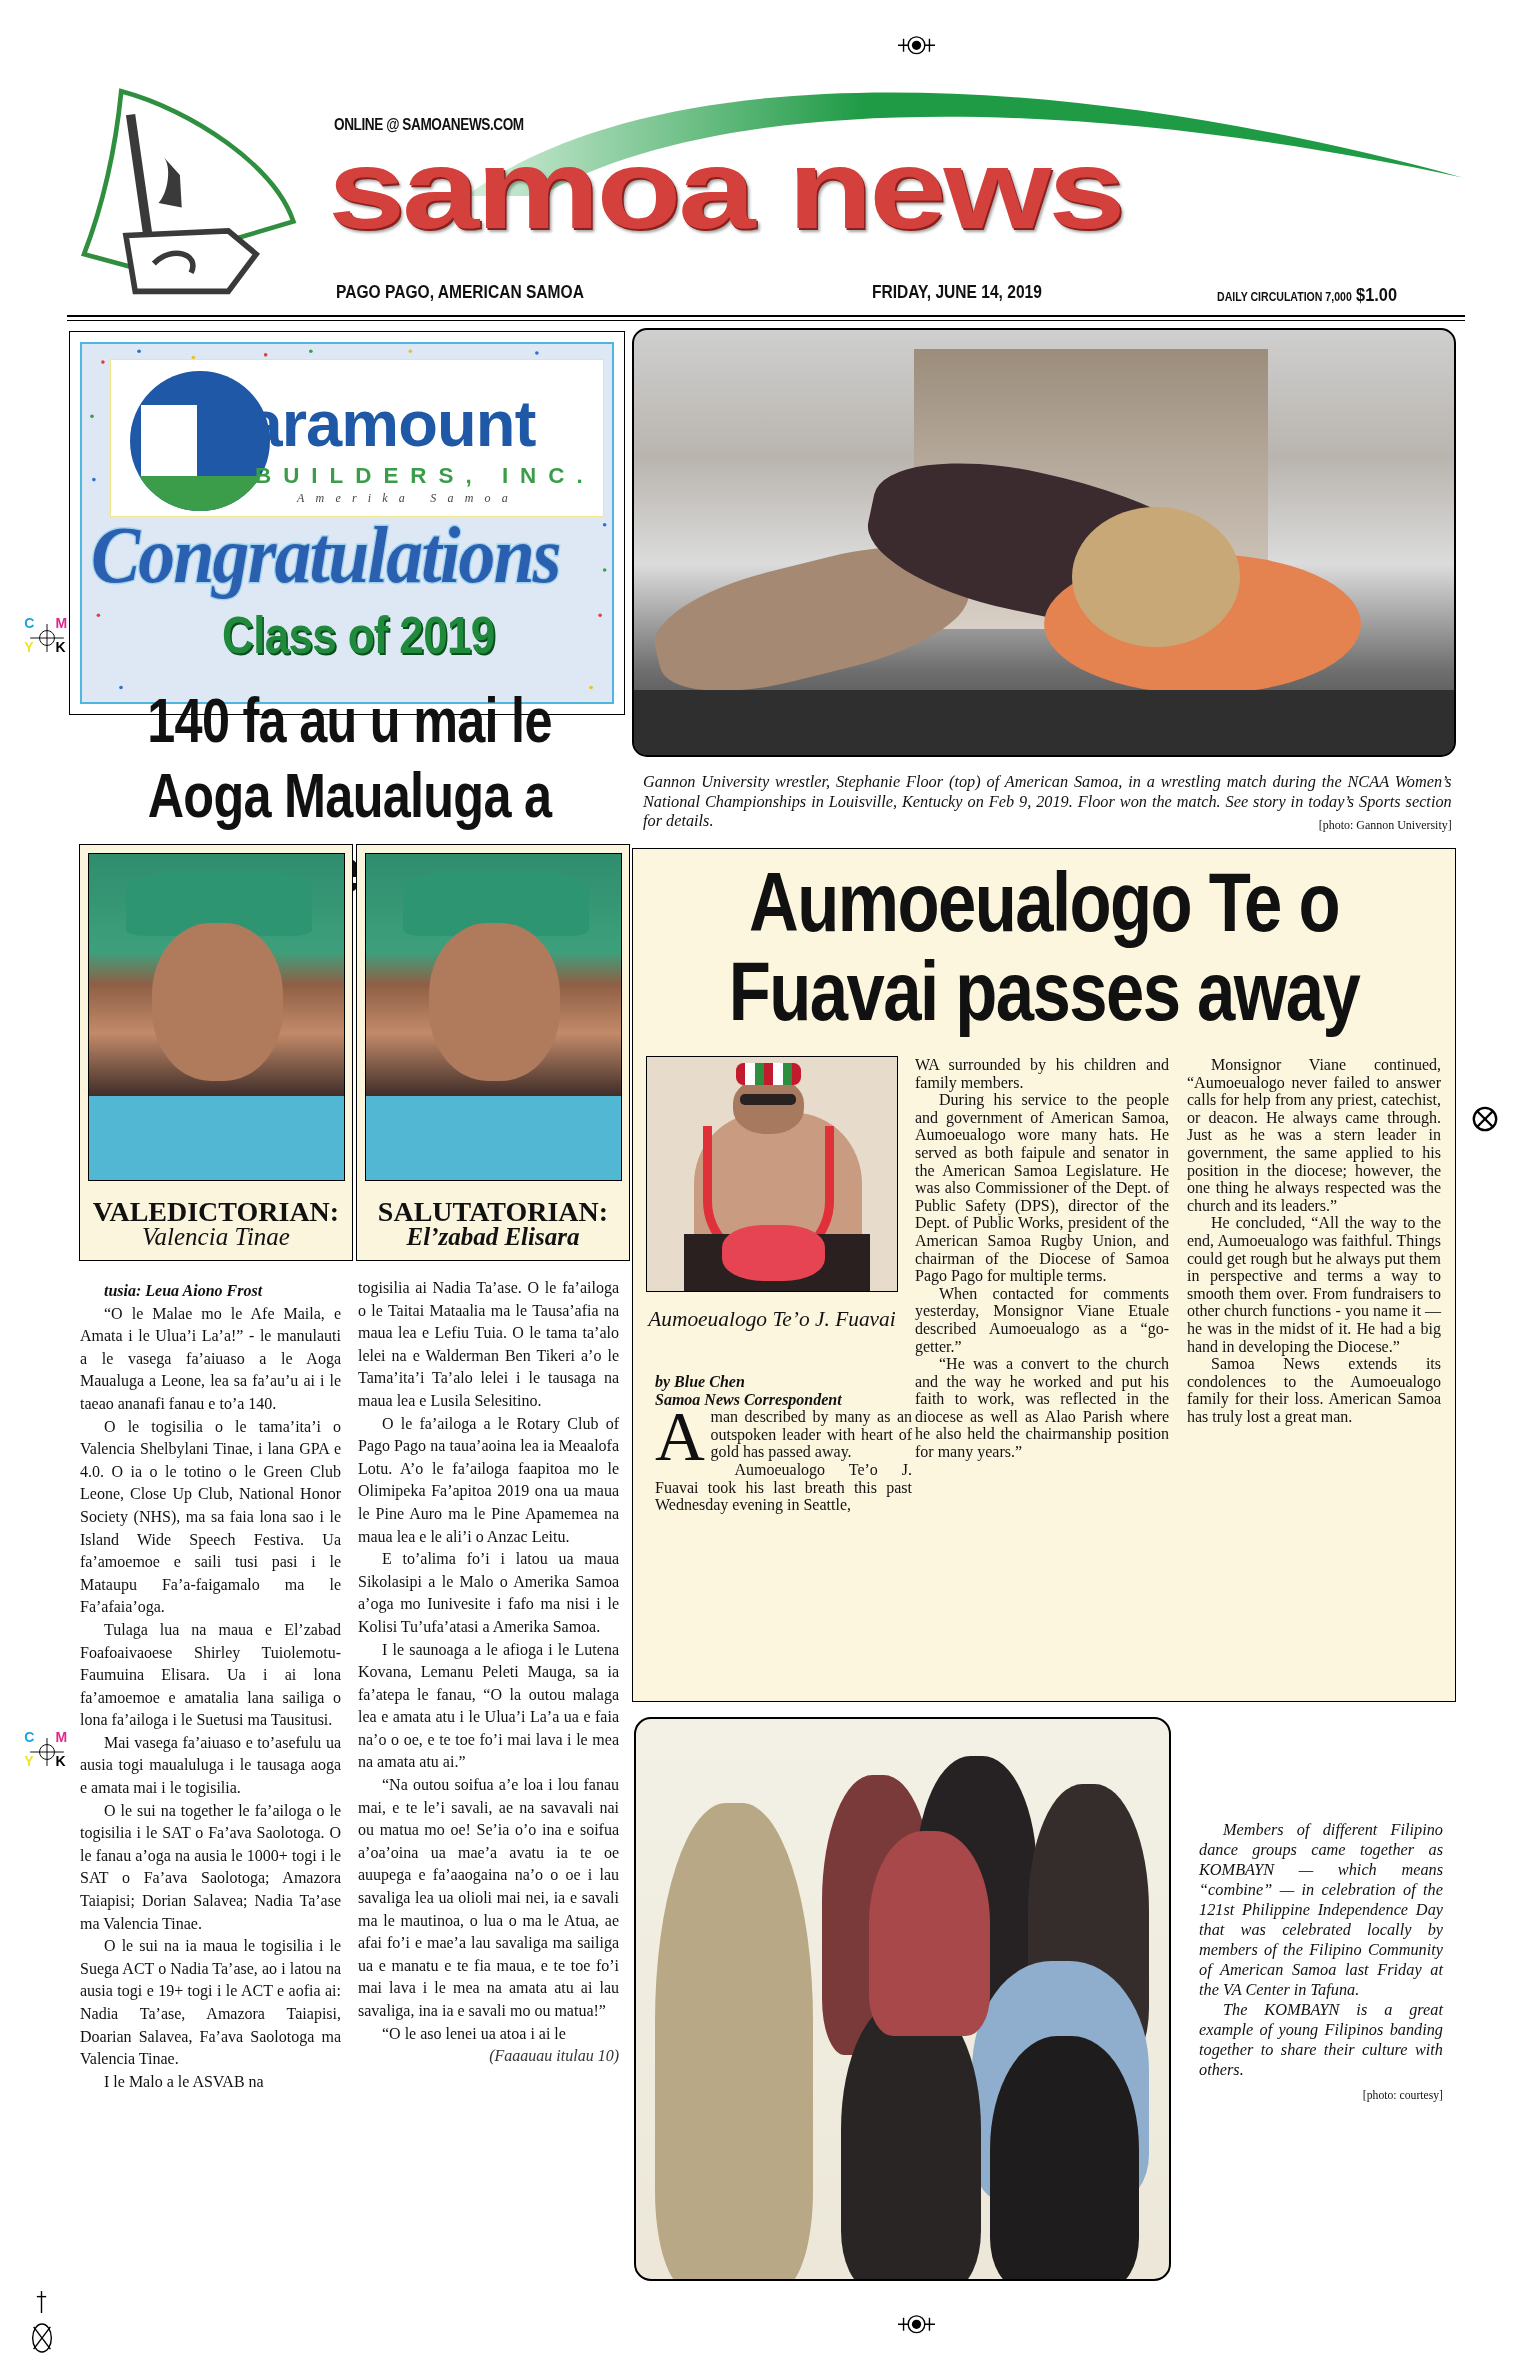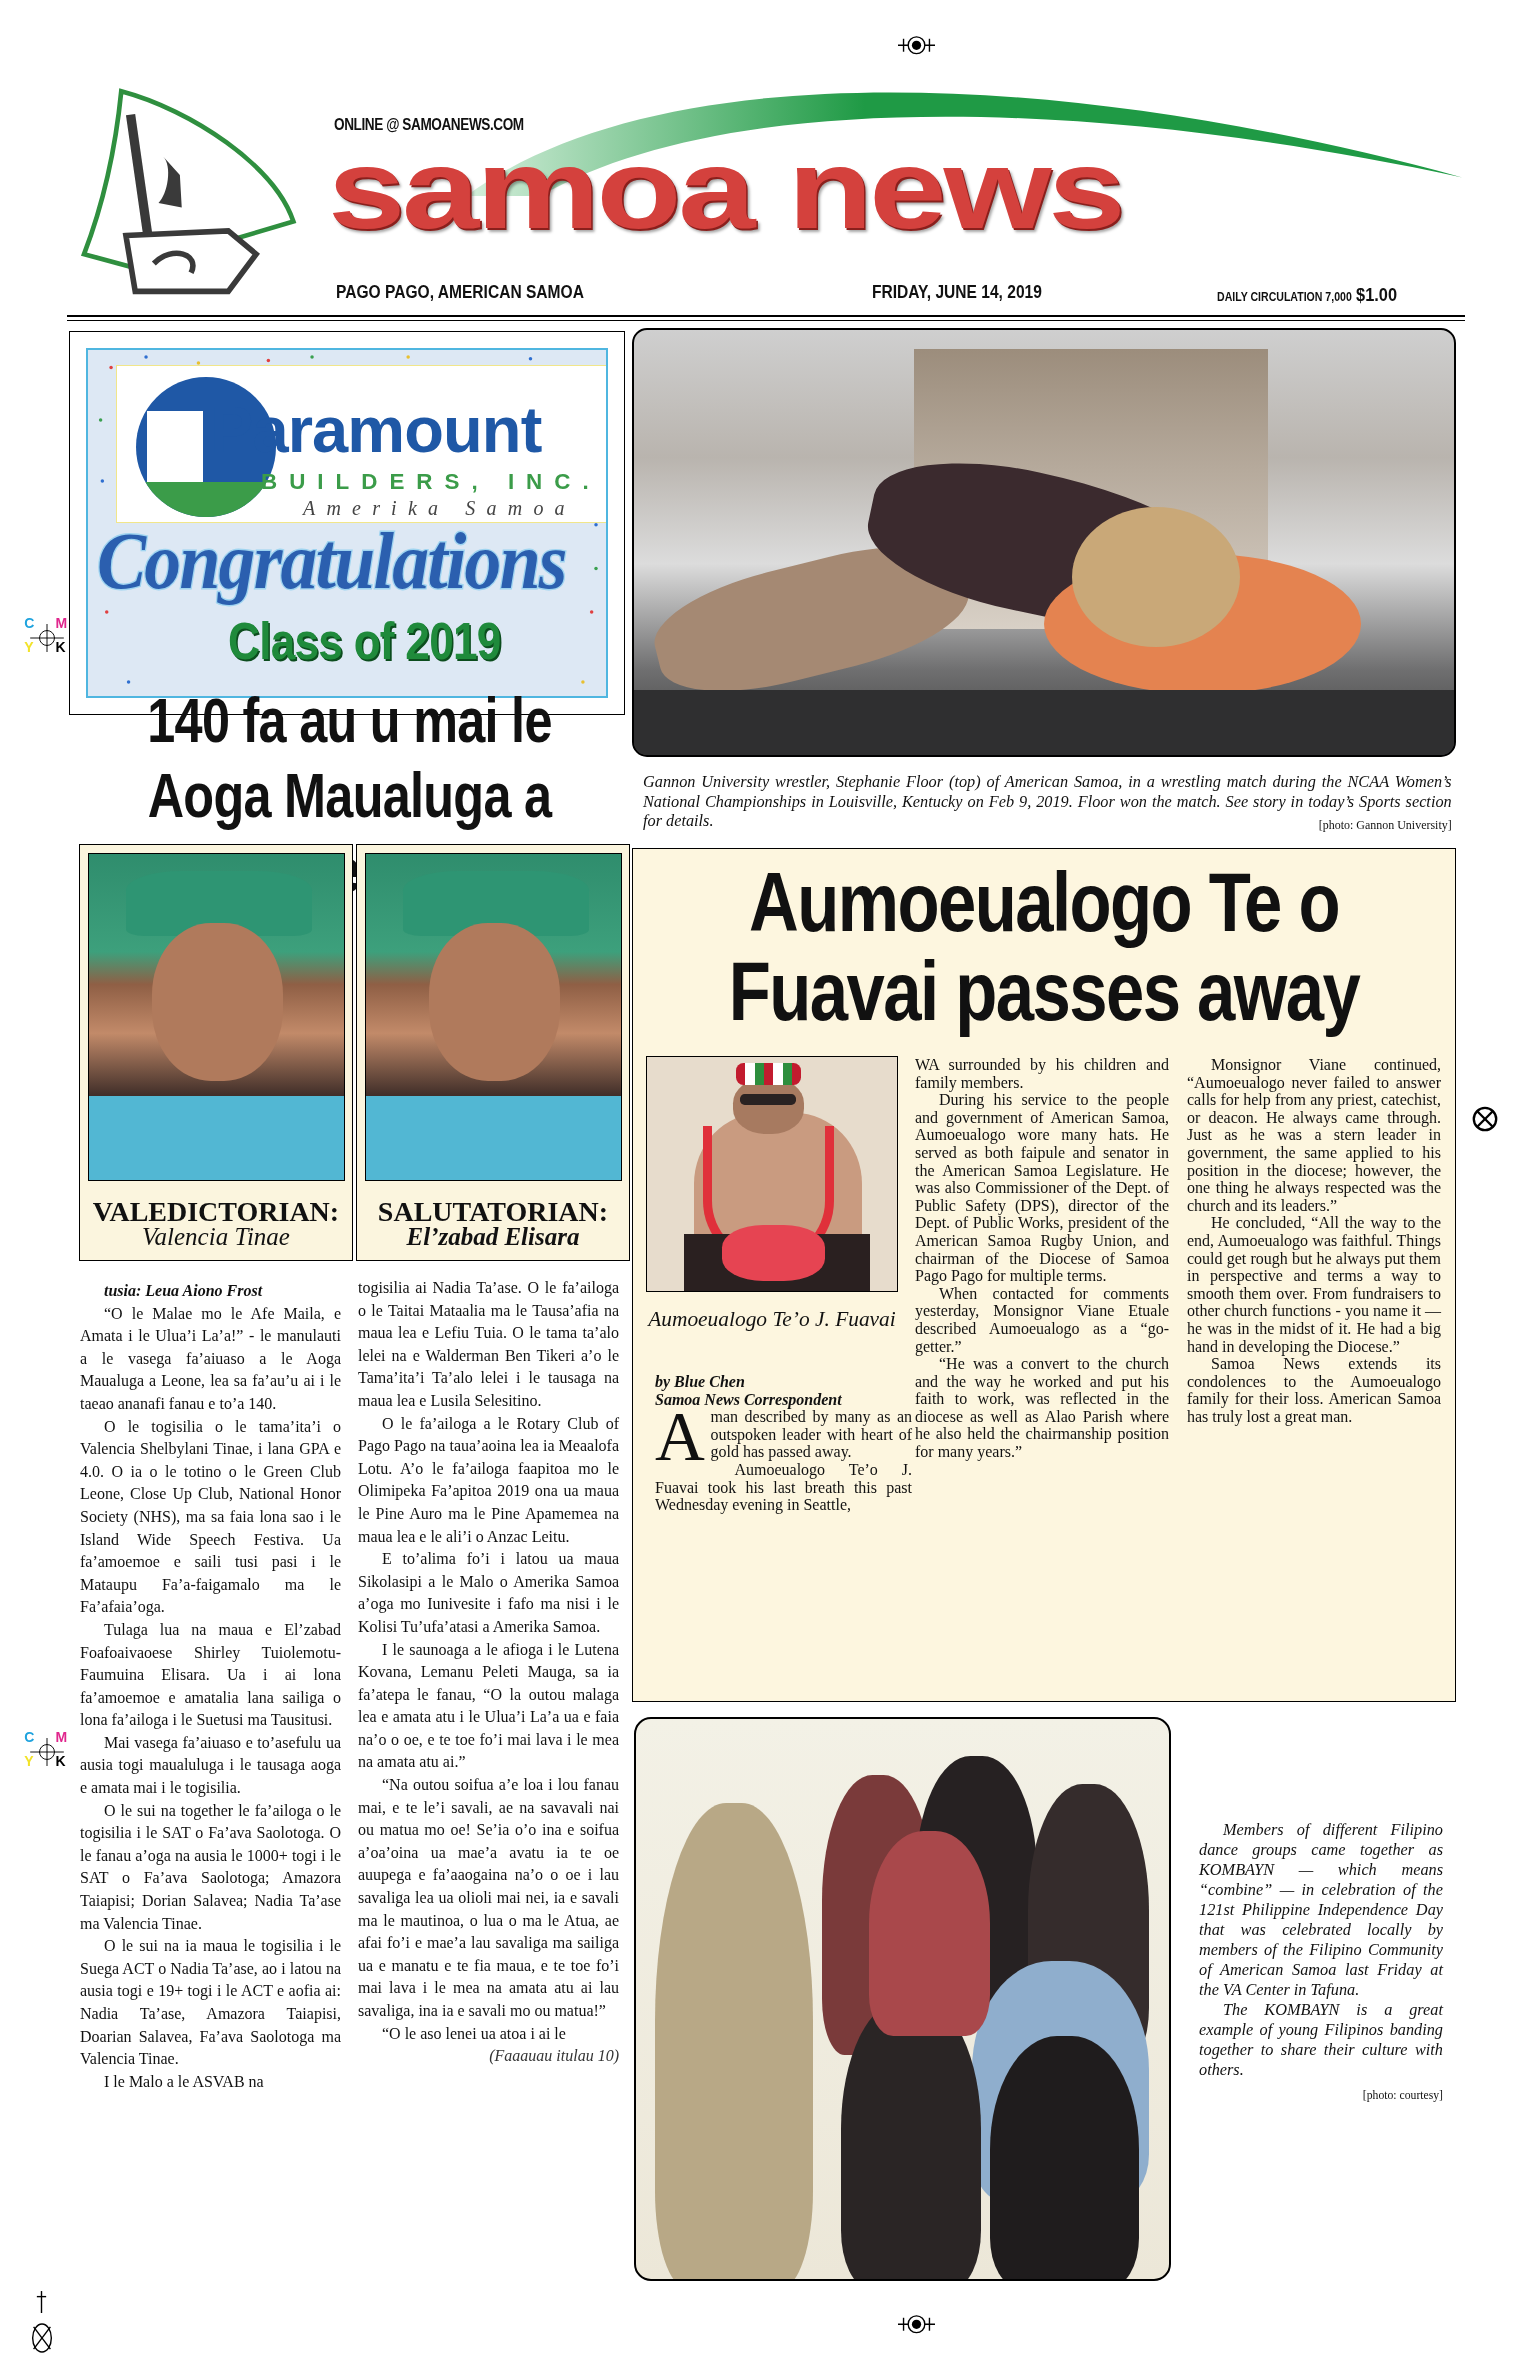--- a/index.html
+++ b/index.html
@@ -20,30 +20,30 @@
   .online { left: 334px; top: 116px; font-family: "Liberation Sans", sans-serif; font-weight: bold; font-size: 16px; letter-spacing: -0.5px; transform: scaleX(0.85); transform-origin: left; }
   .swoosh { left: 326px; top: 75px; width: 1137px; height: 121px; }
   .title { left: 328px; top: 138px; font-family: "Liberation Sans", sans-serif; font-weight: bold; font-size: 158px; line-height: 140px; color: #d4413d; letter-spacing: -3.7px; transform: scaleX(0.88) scaleY(0.72); transform-origin: left top;
     text-shadow: 1.9px 2.8px 0 #8a1f1c, 3.7px 5.6px 3.7px rgba(0,0,0,0.35); }
   .dateline { top: 282px; font-family: "Liberation Sans", sans-serif; font-weight: bold; font-size: 17.7px; transform: scaleX(0.88); transform-origin: left; }
   .circ { font-size: 12px; }
   .price { font-size: 18.6px; }
   .rule-top { left: 67px; top: 315px; width: 1398px; height: 5.6px; border-top: 2.8px solid #000; border-bottom: 0.9px solid #000; }
 
   
-  .ad { left: 69px; top: 331px; width: 556px; height: 384px; border: 1.9px solid #000; background: #fff; padding: 16px; }
+  .ad { left: 69px; top: 331px; width: 556px; height: 384px; border: 1.9px solid #000; background: #fff; padding: 10px; }
   .ad-inner { position: relative; width: 100%; height: 100%; background: #dde8f4; border: 2.8px solid #4fb6e0; overflow: hidden; }
   .confetti { position: absolute; inset: 0; }
   .ad-logo-box { position: absolute; left: 28px; top: 15px; width: 494px; height: 158px; background: #fff; border: 1.9px solid #f1e68a; }
   .ad-house { position: absolute; left: 18.6px; top: 11.2px; width: 140px; height: 140px; border-radius: 50%; background: #1f58a6; overflow: hidden; }
   .ad-house .green { position: absolute; left: 0; bottom: 0; width: 100%; height: 35px; background: #3b9c49; }
   .ad-house .whitehouse { position: absolute; left: 11.2px; top: 34px; width: 56px; height: 73px; background: #fff; }
   .ad-paramount { position: absolute; left: 93px; top: 26px; font-family: "Liberation Sans", sans-serif; font-weight: bold; font-size: 65px; color: #1f58a6; letter-spacing: -0.9px; }
   .ad-builders { position: absolute; left: 144px; top: 103px; font-family: "Liberation Sans", sans-serif; font-weight: bold; font-size: 22.4px; color: #3b9c49; letter-spacing: 12px; }
-  .ad-amerika { position: absolute; left: 186px; top: 131px; font-family: "Liberation Serif", serif; font-style: italic; font-size: 20px; color: #444; letter-spacing: 11.2px; }
+  .ad-amerika { position: absolute; left: 186px; top: 131px; font-family: "Liberation Serif", serif; font-style: italic; font-size: 12px; color: #444; letter-spacing: 11.2px; }
   .ad-congrats { position: absolute; left: 9.3px; top: 166px; font-family: "Liberation Serif", serif; font-style: italic; font-weight: bold; font-size: 80px; color: #2b5faf; letter-spacing: -1.9px; -webkit-text-stroke: 2.8px #9fd4f0; paint-order: stroke fill; transform: scaleX(0.92); transform-origin: left; }
   .ad-class { position: absolute; left: 140px; top: 261px; font-family: "Liberation Sans", sans-serif; font-weight: bold; font-size: 52px; color: #1f8a3b; letter-spacing: -0.9px; transform: scaleX(0.85); transform-origin: left; text-shadow: 1.9px 1.9px 0 #0c4d1e; }
 
   
   .grad-headline { left: 79px; top: 683px; width: 541px; font-family: "Liberation Sans", sans-serif; font-weight: bold; font-size: 63px; line-height: 75px; text-align: center; transform: scaleX(0.8); transform-origin: center top; letter-spacing: -0.9px; }
 
   .grad-card { top: 844px; width: 274px; height: 417px; border: 1.9px solid #000; background: #fbf5de; padding: 7.5px; }
   .grad-photo { width: 100%; height: 328px; border: 1.9px solid #000; background: linear-gradient(180deg, #2f8d6d 0%, #3da07c 30%, #8f5f45 40%, #c28a69 55%, #3a2a26 75%, #49b3cf 100%); position: relative; overflow: hidden; }
   .grad-photo .cap { position: absolute; left: 37px; top: 17px; width: 186px; height: 65px; background: #2e9573; border-radius: 30% 30% 10% 10%; }
   .grad-photo .face { position: absolute; left: 63px; top: 69px; width: 131px; height: 158px; background: #b07a5c; border-radius: 45%; }

